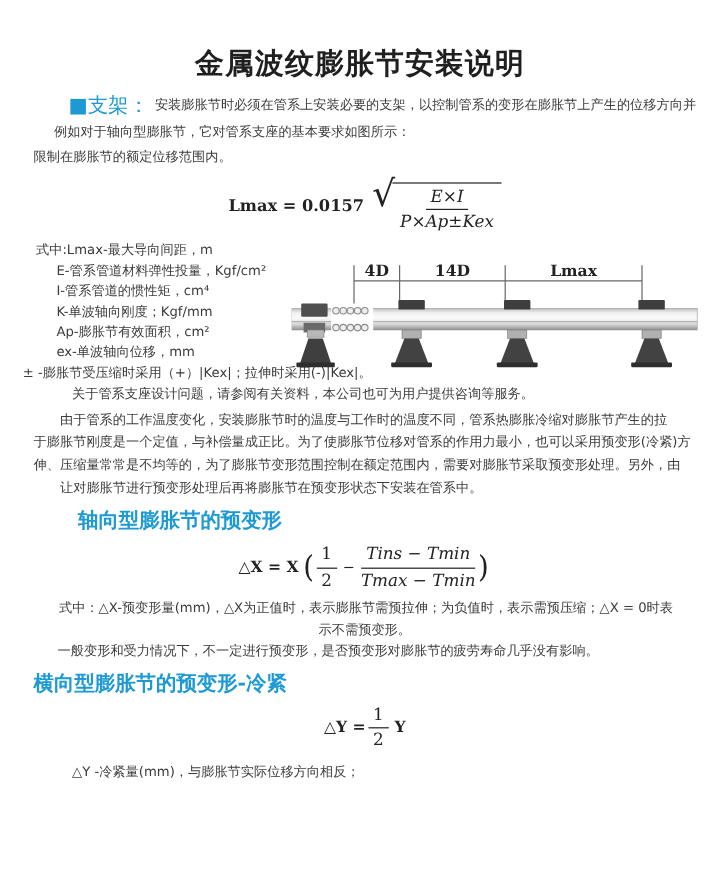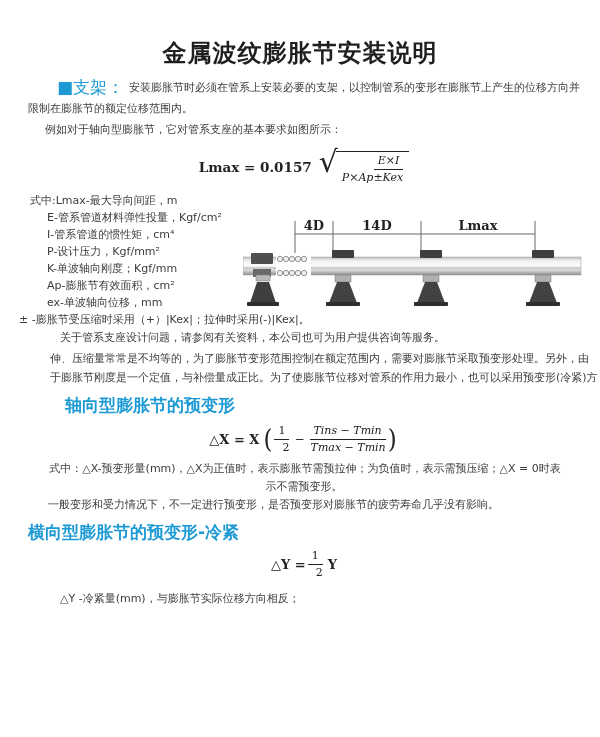--- a/index.html
+++ b/index.html
@@ -17,21 +17,21 @@
   .sec-label{color:var(--accent);font-size:17px;font-weight:normal;margin-right:5px;vertical-align:-2px;}
 
   
   .formula{display:flex;justify-content:center;align-items:center;
            font-family:"DejaVu Serif",serif;color:#222;}
   .f1{margin:8px 0 6px;}
   .f-lhs{font-weight:bold;font-size:13.5px;margin-right:7px;}
   .sqrt{display:inline-flex;}
   .sqrt-sign{font-size:30px;line-height:1;font-weight:400;margin-right:-2px;transform:translateY(-1px);}
   .sqrt-body{border-top:1.5px solid #222;margin-top:3px;padding:2px 6px 0 6px;align-self:flex-start;}
-  .frac{display:inline-flex;flex-direction:column;align-items:flex-end;font-size:11px;line-height:1.3;}
+  .frac{display:inline-flex;flex-direction:column;align-items:center;font-size:14px;line-height:1.3;}
   .frac .num{padding:0 4px 1px;border-bottom:1px solid #222;}
   .frac .den{padding-top:1px;}
   .it{font-style:italic;}
   .f2{margin:8px 0 4px;}
   .f-lhs2{font-weight:bold;font-size:13px;margin-right:2px;}
   .bigp{font-size:23px;line-height:1;font-weight:400;margin:0 2px;transform:scaleY(1.1);}
   .f-minus{margin:0 5px;font-size:12px;}
   .f3{margin:6px 0 4px;}
   .f-rhs{font-weight:bold;font-size:13px;margin-left:5px;}
 
@@ -66,52 +66,53 @@
 <body>
 
 <div class="page">
 
   <h1 class="page-title">金属波纹膨胀节安装说明</h1>
 
   <div class="content">
 
     <div class="intro">
       <div class="ln indent1"><span class="sec-label">■支架：</span><span>安装膨胀节时必须在管系上安装必要的支架，以控制管系的变形在膨胀节上产生的位移方向并</span></div>
+      <div class="ln ex-indent">例如对于轴向型膨胀节，它对管系支座的基本要求如图所示：</div>
       <div class="ln">限制在膨胀节的额定位移范围内。</div>
-      <div class="ln ex-indent">例如对于轴向型膨胀节，它对管系支座的基本要求如图所示：</div>
     </div>
 
     <div class="formula f1">
       <span class="f-lhs">Lmax = 0.0157</span>
       <span class="sqrt">
         <span class="sqrt-sign">√</span>
         <span class="sqrt-body">
           <span class="frac it">
             <span class="num">E×I</span>
             <span class="den">P×Ap±Kex</span>
           </span>
         </span>
       </span>
     </div>
 
     <div class="def-list">
         <div class="def-item">式中:Lmax-最大导向间距，m</div>
         <div class="def-item">E-管系管道材料弹性投量，Kgf/cm²</div>
         <div class="def-item">I-管系管道的惯性矩，cm⁴</div>
-        <div class="def-item">P-设计压力，Kgf/mm²</div>
         <div class="def-item">K-单波轴向刚度；Kgf/mm</div>
         <div class="def-item">Ap-膨胀节有效面积，cm²</div>
         <div class="def-item">ex-单波轴向位移，mm</div>
       </div>
     <div class="pm-note">± -膨胀节受压缩时采用（+）|Kex|；拉伸时采用(-)|Kex|。</div>
     <div class="consult-note">关于管系支座设计问题，请参阅有关资料，本公司也可为用户提供咨询等服务。</div>
 
     <div class="para2">
+        <div class="ln">由于管系的工作温度变化，安装膨胀节时的温度与工作时的温度不同，管系热膨胀冷缩对膨胀节产生的拉</div>
+        <div class="ln">于膨胀节刚度是一个定值，与补偿量成正比。为了使膨胀节位移对管系的作用力最小，也可以采用预变形(冷紧)方</div>
         <div class="ln">伸、压缩量常常是不均等的，为了膨胀节变形范围控制在额定范围内，需要对膨胀节采取预变形处理。另外，由</div>
-        <div class="ln">于膨胀节刚度是一个定值，与补偿量成正比。为了使膨胀节位移对管系的作用力最小，也可以采用预变形(冷紧)方</div>
+        <div class="ln">让对膨胀节进行预变形处理后再将膨胀节在预变形状态下安装在管系中。</div>
       </div>
 
     <div class="sub-head">轴向型膨胀节的预变形</div>
     <div class="formula f2">
       <span class="f-lhs2">△X = X</span>
       <span class="bigp">(</span>
       <span class="frac">
         <span class="num">1</span>
         <span class="den">2</span>
       </span>

